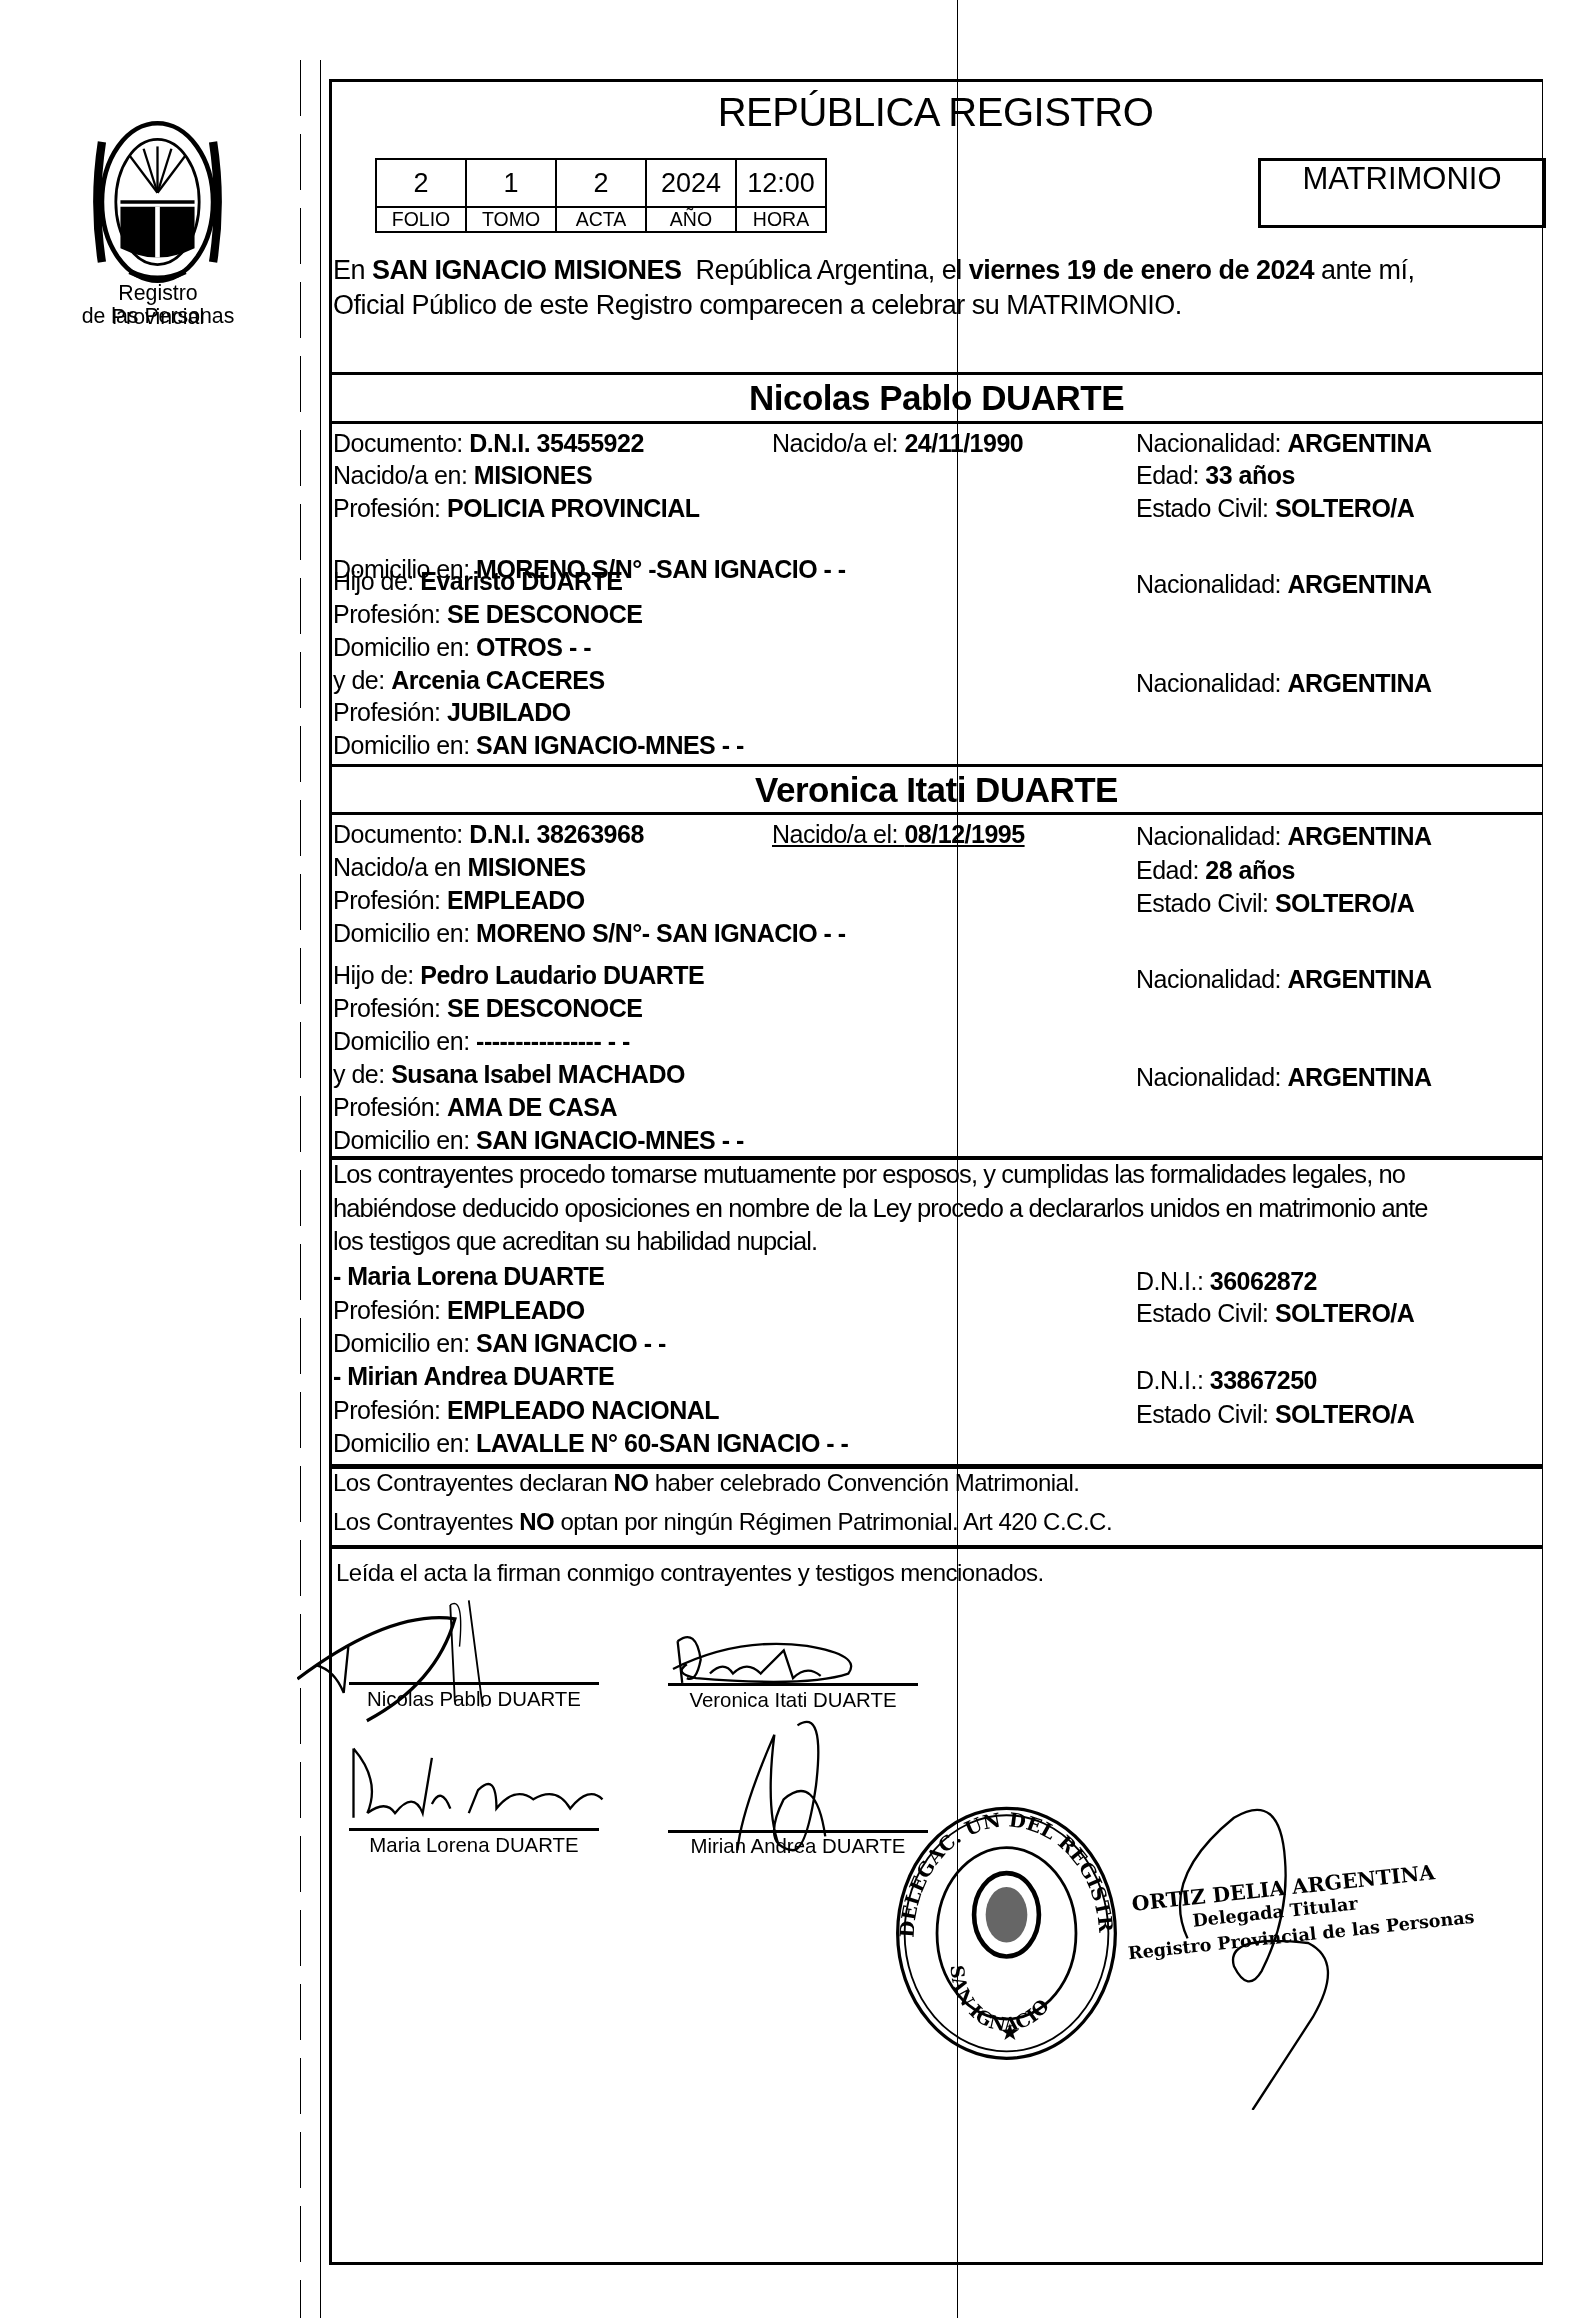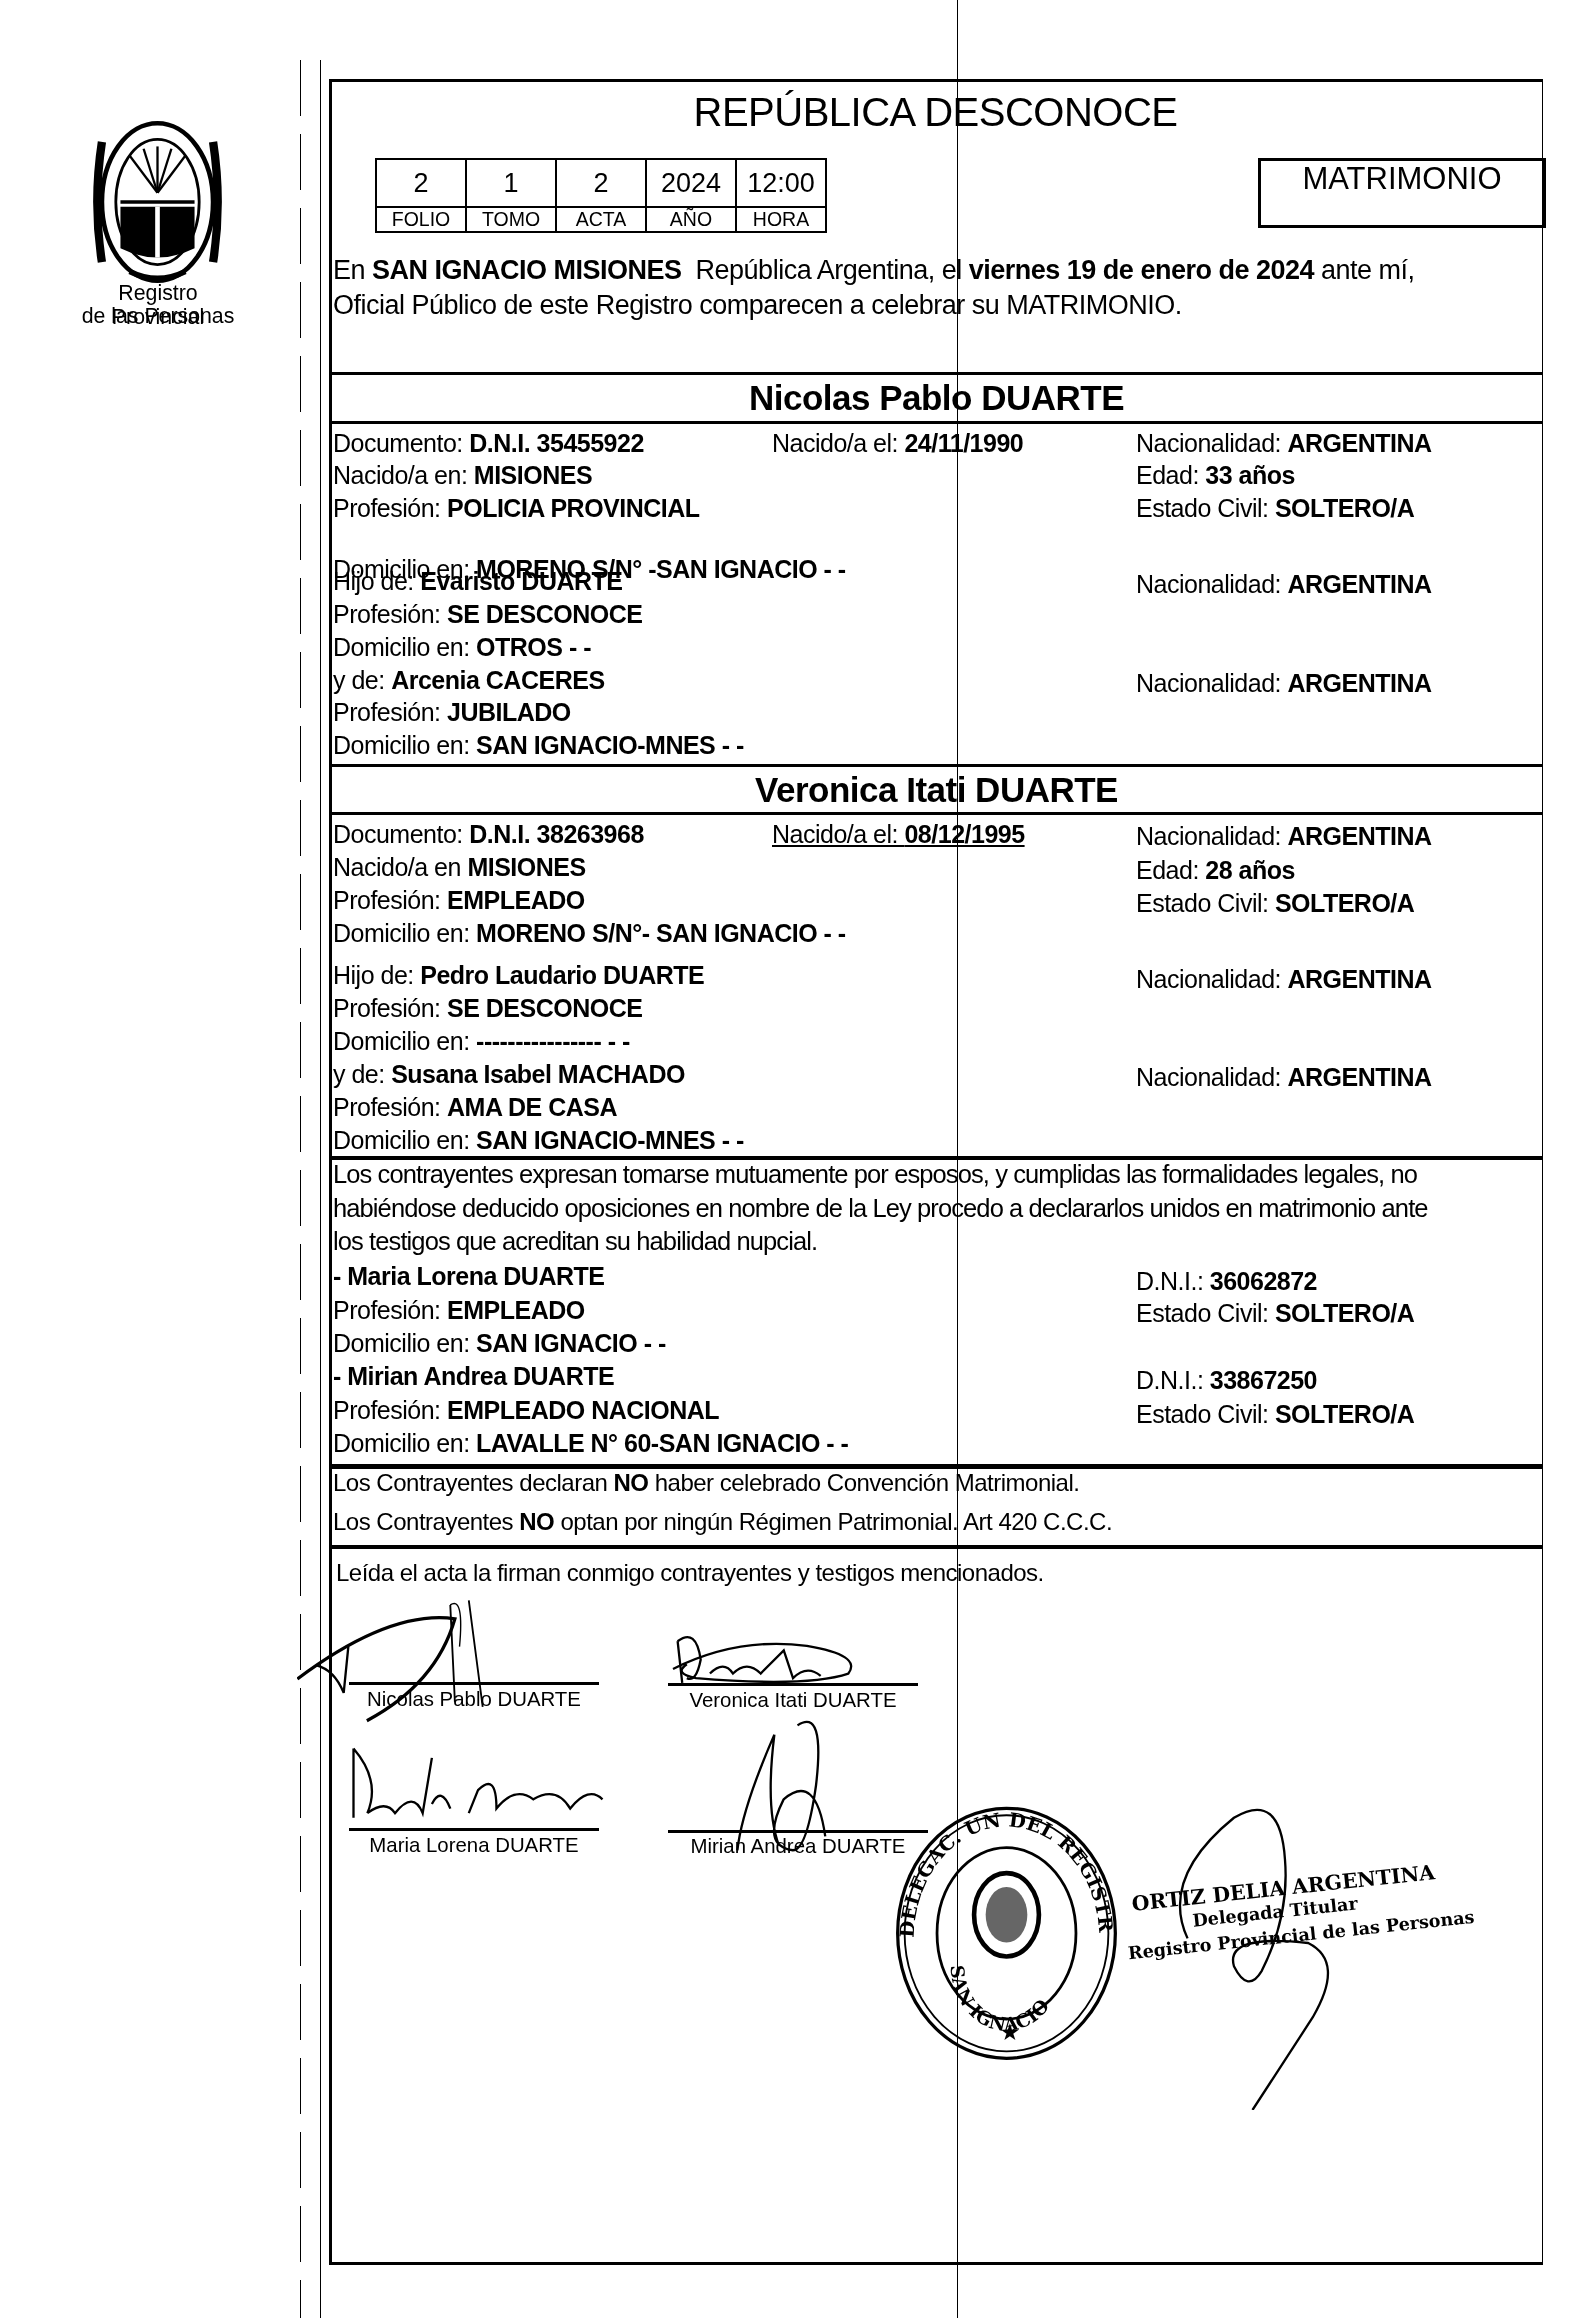--- a/index.html
+++ b/index.html
@@ -47,21 +47,21 @@
     <path d="M70 200 L230 200 L230 290 Q150 330 70 290 Z" fill="#000"></path>
     <rect x="145" y="200" width="10" height="110" fill="#fff"></rect>
     <path d="M90 340 Q150 370 210 340" fill="none" stroke="#000" stroke-width="12"></path>
   </svg>
 </div>
 <div class="logo-cap" style="top:281px;">Registro Provincial</div>
 <div class="logo-cap" style="top:304px;">de las Personas</div>
 
 <div class="abs" style="left:329px;top:79px;width:1214px;height:2186px;border:3.2px solid #000;border-right-width:1.9px;box-sizing:border-box;"></div>
 
-<div class="title">REPÚBLICA DESCONOCE</div>
+<div class="title">REPÚBLICA REGISTRO</div>
 
 <table class="folio">
   <tbody>
       <tr class="val">
     <td>2</td>
     <td>1</td>
     <td>2</td>
     <td>2024</td>
     <td>12:00</td>
   </tr>
@@ -130,21 +130,21 @@
 <div class="txt" style="left:1136px;top:964px;"><span>Nacionalidad: </span><span class="b">ARGENTINA</span></div>
 <div class="txt" style="left:333px;top:993px;"><span>Profesión: </span><span class="b">SE DESCONOCE</span></div>
 <div class="txt" style="left:333px;top:1026px;"><span>Domicilio en: </span><span class="b">---------------- - -</span></div>
 
 <div class="txt" style="left:333px;top:1059px;"><span>y de: </span><span class="b">Susana Isabel MACHADO</span></div>
 <div class="txt" style="left:1136px;top:1062px;"><span>Nacionalidad: </span><span class="b">ARGENTINA</span></div>
 <div class="txt" style="left:333px;top:1092px;"><span>Profesión: </span><span class="b">AMA DE CASA</span></div>
 <div class="txt" style="left:333px;top:1125px;"><span>Domicilio en: </span><span class="b">SAN IGNACIO-MNES - -</span></div>
 
 <div class="hline" style="left:330px;top:1156px;width:1213px;height:3.7px;"></div>
-<div class="txt" style="left:333px;top:1159px;font-size:25.5px;letter-spacing:-0.9px;">Los contrayentes expresan tomarse mutuamente por esposos, y cumplidas las formalidades legales, no</div>
+<div class="txt" style="left:333px;top:1159px;font-size:25.5px;letter-spacing:-0.9px;">Los contrayentes procedo tomarse mutuamente por esposos, y cumplidas las formalidades legales, no</div>
 <div class="txt" style="left:333px;top:1193px;font-size:25.5px;letter-spacing:-0.9px;">habiéndose deducido oposiciones en nombre de la Ley procedo a declararlos unidos en matrimonio ante</div>
 <div class="txt" style="left:333px;top:1226px;font-size:25.5px;letter-spacing:-0.9px;">los testigos que acreditan su habilidad nupcial.</div>
 
 <div class="txt b" style="left:333px;top:1261px;">- Maria Lorena DUARTE</div>
 <div class="txt" style="left:1136px;top:1266px;"><span>D.N.I.: </span><span class="b">36062872</span></div>
 <div class="txt" style="left:333px;top:1295px;"><span>Profesión: </span><span class="b">EMPLEADO</span></div>
 <div class="txt" style="left:1136px;top:1298px;"><span>Estado Civil: </span><span class="b">SOLTERO/A</span></div>
 <div class="txt" style="left:333px;top:1328px;"><span>Domicilio en: </span><span class="b">SAN IGNACIO - -</span></div>
 
 <div class="txt b" style="left:333px;top:1361px;">- Mirian Andrea DUARTE</div>

